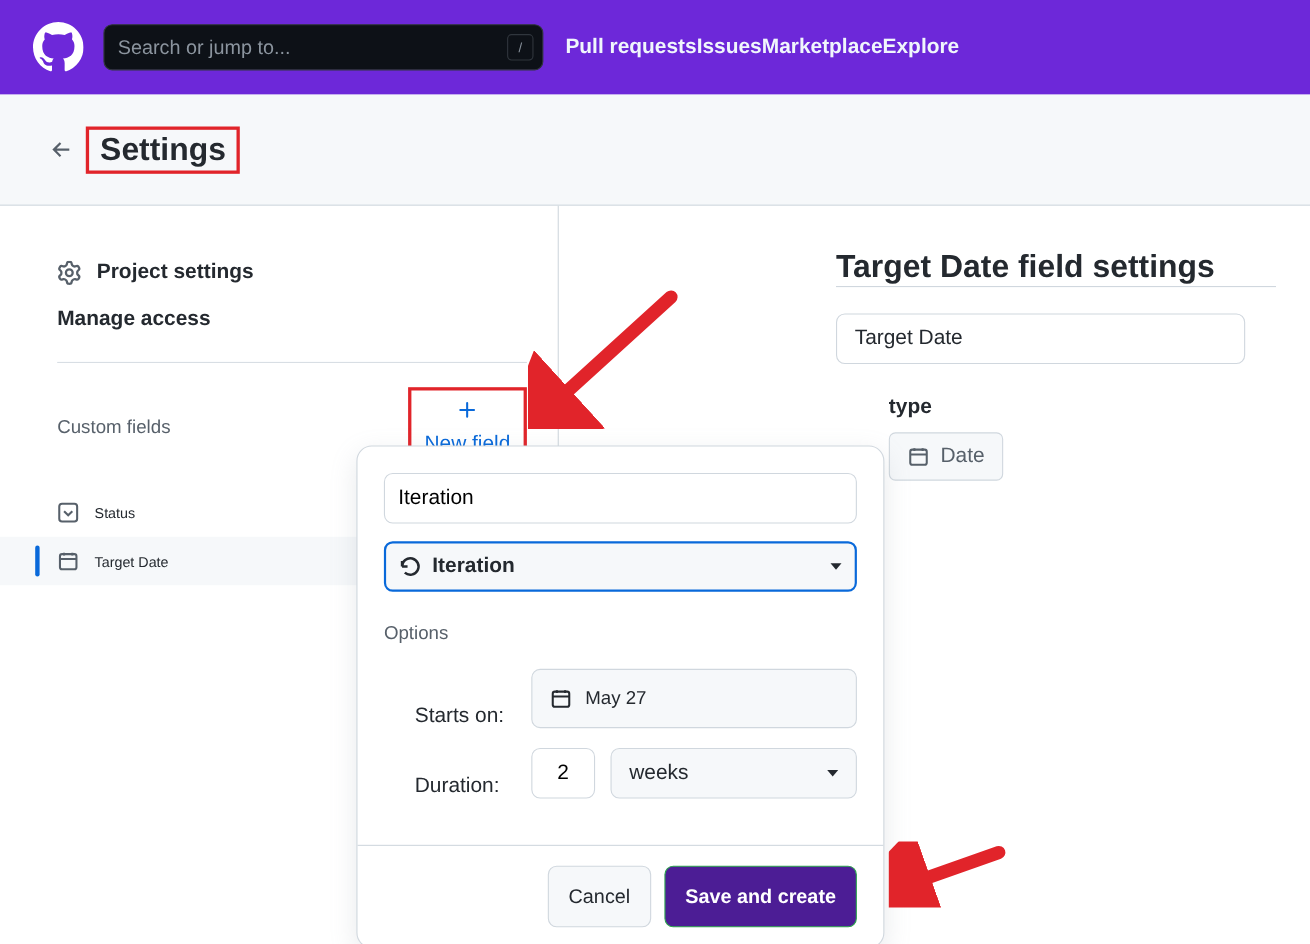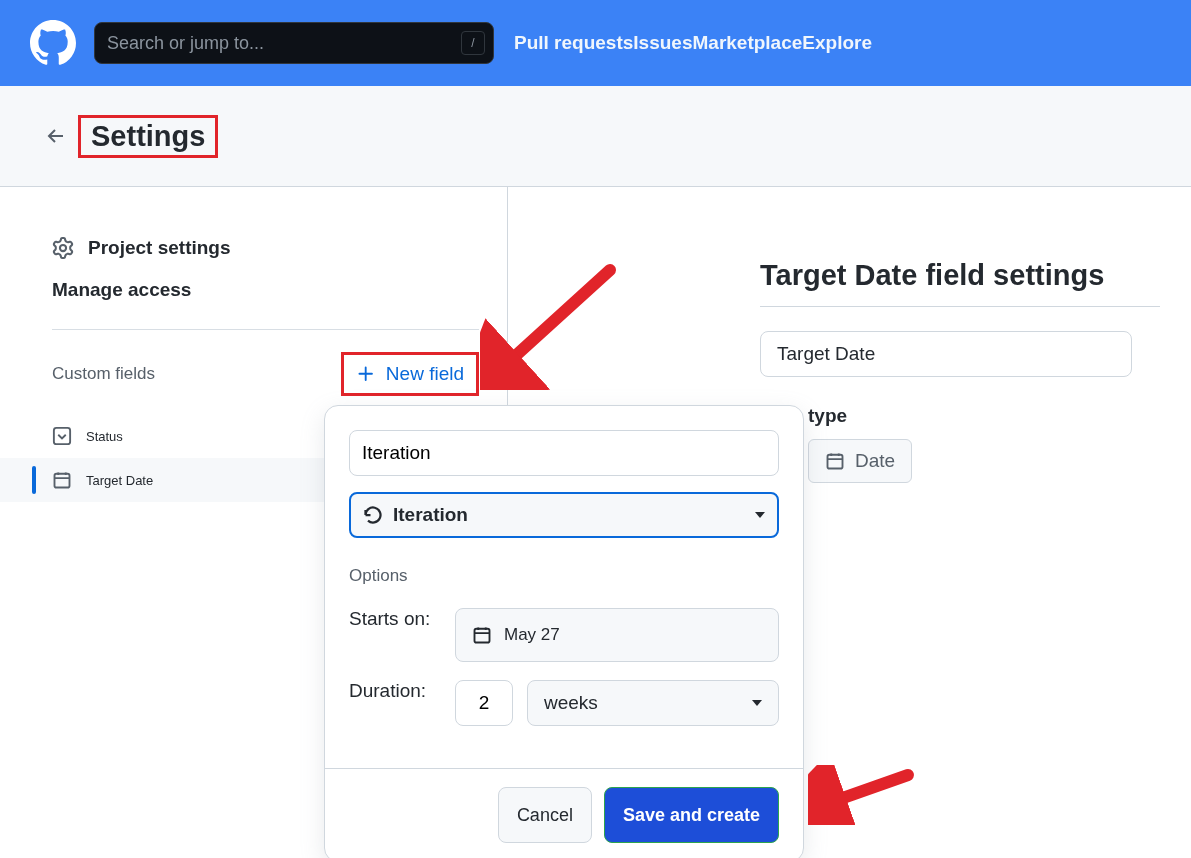--- a/index.html
+++ b/index.html
@@ -7,21 +7,21 @@
       margin: 0;
       padding: 0;
     }
     body {
       font-family: -apple-system, BlinkMacSystemFont, "Segoe UI", Helvetica, Arial, sans-serif;
       background: #ffffff;
       color: #24292f;
     }
     
     .header {
-      background: #3b82f6;
+      background: #6d28d9;
       height: 86px;
       display: flex;
       align-items: center;
       padding: 0 30px;
       gap: 18px;
     }
     .logo {
       width: 46px;
       height: 46px;
       fill: #ffffff;
@@ -134,20 +134,21 @@
     .new-field-btn {
       display: flex;
       align-items: center;
       gap: 10px;
       color: #0969da;
       font-size: 19px;
       font-weight: 500;
       border: 3px solid #e1242a;
       padding: 8px 12px;
       background: transparent;
+      flex-direction: column;
     }
     .new-field-btn svg {
       width: 20px;
       height: 20px;
       fill: #0969da;
     }
     .field-list-item {
       display: flex;
       align-items: center;
       gap: 14px;
@@ -174,24 +175,22 @@
       height: 20px;
       fill: none;
       stroke: #57606a;
       stroke-width: 1.5;
     }
     
     .main-title {
       font-size: 29px;
       font-weight: 600;
       border-bottom: 1px solid #d0d7de;
-      padding-bottom: 14px;
       margin-bottom: 24px;
       width: 400px;
-      margin-top: 32px;
     }
     .form-label {
       font-size: 19px;
       font-weight: 600;
       margin-bottom: 12px;
     }
     .text-input {
       width: 372px;
       height: 46px;
       border: 1px solid #d0d7de;
@@ -284,23 +283,24 @@
       border-right: 5px solid transparent;
       border-top: 6px solid #24292f;
     }
     .options-label {
       color: #57606a;
       font-size: 17px;
       margin-bottom: 22px;
     }
     .option-row {
       display: flex;
-      align-items: flex-start;
+      align-items: flex-end;
       gap: 14px;
       margin-bottom: 18px;
+      margin-left: 28px;
     }
     .option-row-label {
       font-size: 19px;
       width: 92px;
     }
     .date-btn {
       flex: 1;
       height: 54px;
       border: 1px solid #d0d7de;
       border-radius: 8px;
@@ -349,21 +349,21 @@
       height: 56px;
       padding: 0 18px;
       border-radius: 8px;
       font-size: 18px;
       font-weight: 500;
       border: 1px solid #d0d7de;
       background: #f6f8fa;
       color: #24292f;
     }
     .btn-primary {
-      background: #1d4ed8;
+      background: #4c1d95;
       border-color: #2da44e;
       color: #ffffff;
       font-weight: 600;
     }
     
     .arrow {
       position: absolute;
       z-index: 30;
     }
   </style>

